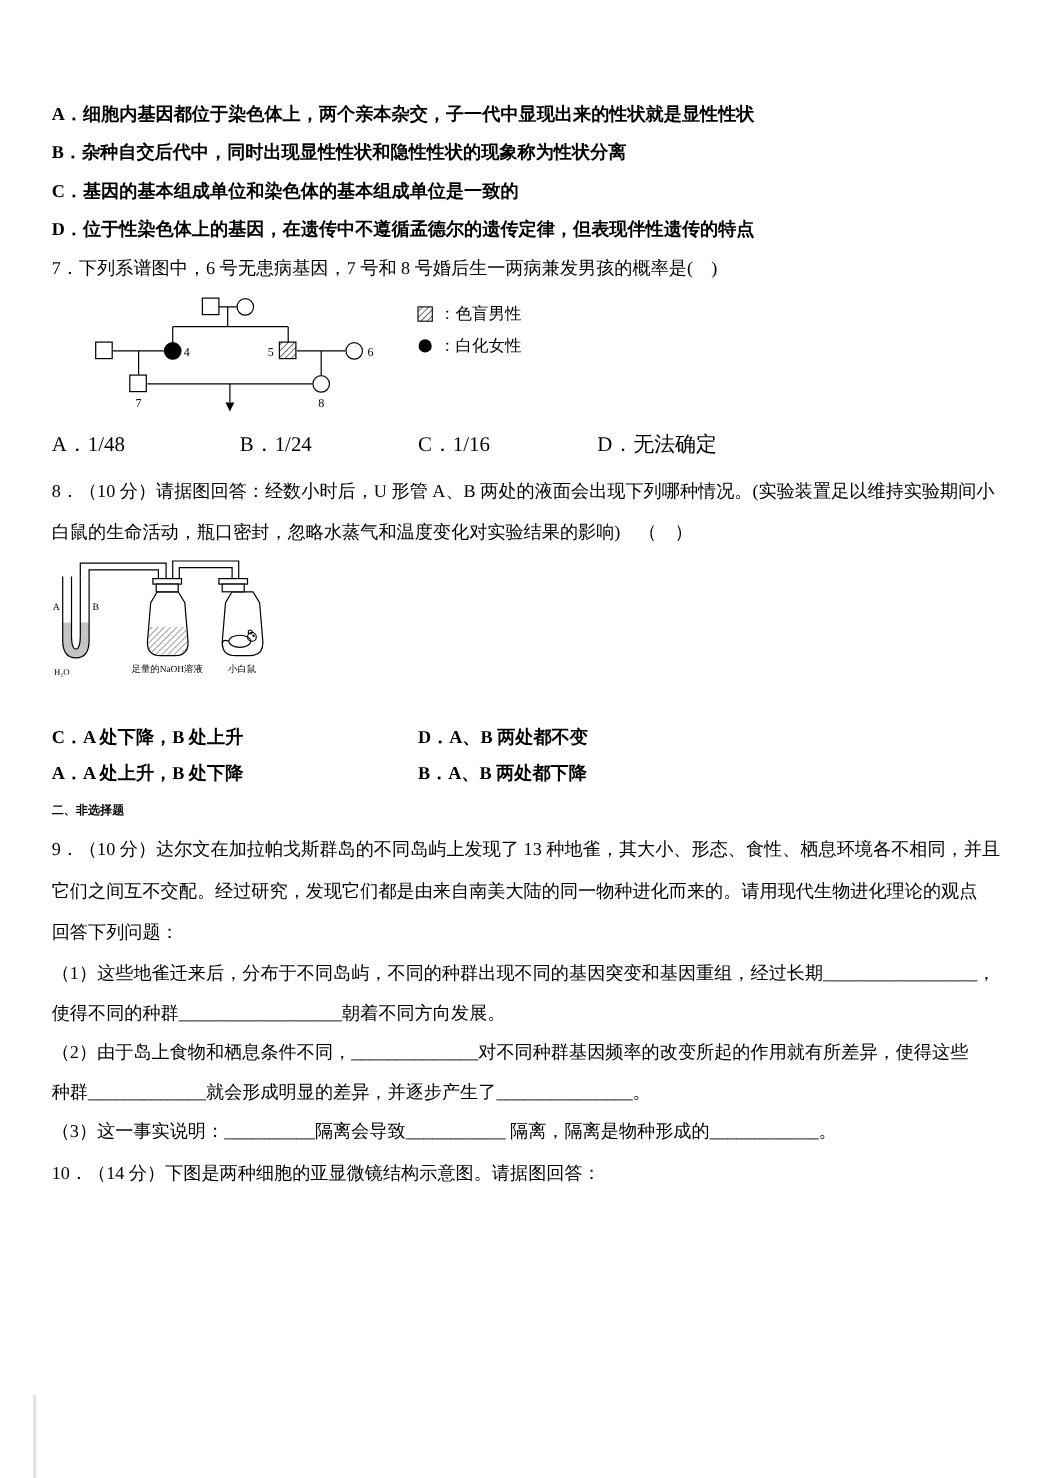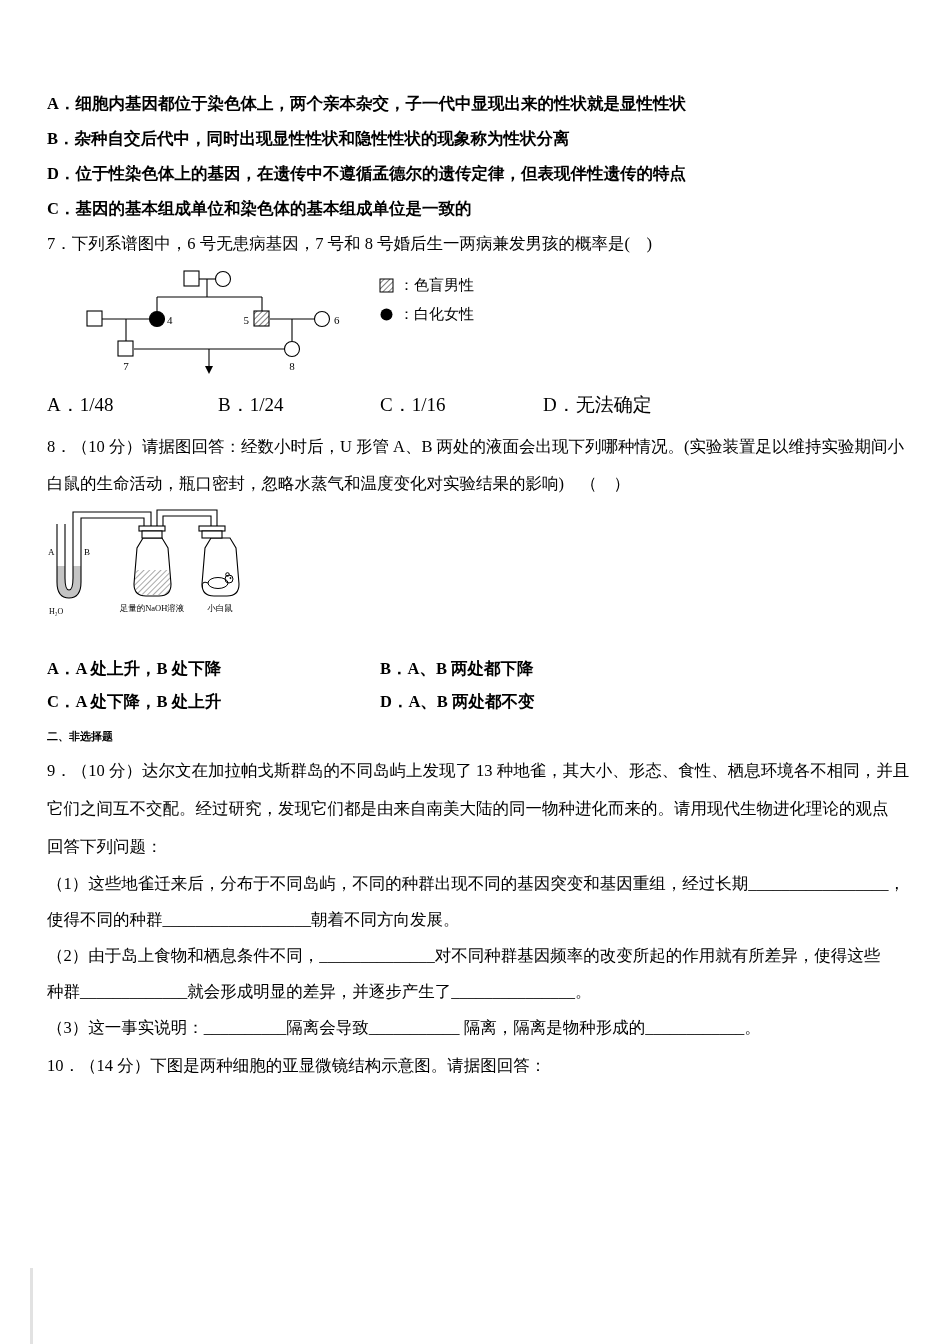--- a/index.html
+++ b/index.html
@@ -33,22 +33,22 @@
   .edge-artifact { position: absolute; left: 30px; top: 1268px; width: 3px; height: 76px; background: #e2e2e2; }
 </style>
 </head>
 <body>
 
 <div class="page">
 
   <div>
     <div class="line b">A．细胞内基因都位于染色体上，两个亲本杂交，子一代中显现出来的性状就是显性性状</div>
     <div class="line b">B．杂种自交后代中，同时出现显性性状和隐性性状的现象称为性状分离</div>
+    <div class="line b">C．基因的基本组成单位和染色体的基本组成单位是一致的</div>
     <div class="line b">D．位于性染色体上的基因，在遗传中不遵循孟德尔的遗传定律，但表现伴性遗传的特点</div>
-    <div class="line b">C．基因的基本组成单位和染色体的基本组成单位是一致的</div>
   </div>
 
   <div class="line">7．下列系谱图中，6 号无患病基因，7 号和 8 号婚后生一两病兼发男孩的概率是(　)</div>
 
   <div class="diagram-row">
     <svg width="300" height="116" viewBox="0 0 300 116">
       <defs>
         <pattern id="hatchP" patternUnits="userSpaceOnUse" width="4" height="4" patternTransform="rotate(45)">
           <line x1="0" y1="0" x2="0" y2="4" stroke="#000" stroke-width="1"></line>
         </pattern>
@@ -151,26 +151,26 @@
       <text x="1" y="47" font-size="9">A</text>
       <text x="37" y="47" font-size="9">B</text>
       <text x="2" y="106" font-size="8">H₂O</text>
       <text x="105" y="103" font-size="8.5" text-anchor="middle">足量的NaOH溶液</text>
       <text x="173" y="103" font-size="8.5" text-anchor="middle">小白鼠</text>
     </svg>
   </div>
 
   <div class="q8opts">
     <div class="row">
+      <span class="c1">C．A 处下降，B 处上升</span>
+      <span>D．A、B 两处都不变</span>
+    </div>
+    <div class="row">
       <span class="c1">A．A 处上升，B 处下降</span>
       <span>B．A、B 两处都下降</span>
-    </div>
-    <div class="row">
-      <span class="c1">C．A 处下降，B 处上升</span>
-      <span>D．A、B 两处都不变</span>
     </div>
   </div>
 
   <div class="section-h">二、非选择题</div>
 
   <div class="q9stem">
     <div class="line">9．（10 分）达尔文在加拉帕戈斯群岛的不同岛屿上发现了 13 种地雀，其大小、形态、食性、栖息环境各不相同，并且</div>
     <div class="line">它们之间互不交配。经过研究，发现它们都是由来自南美大陆的同一物种进化而来的。请用现代生物进化理论的观点</div>
     <div class="line">回答下列问题：</div>
   </div>

